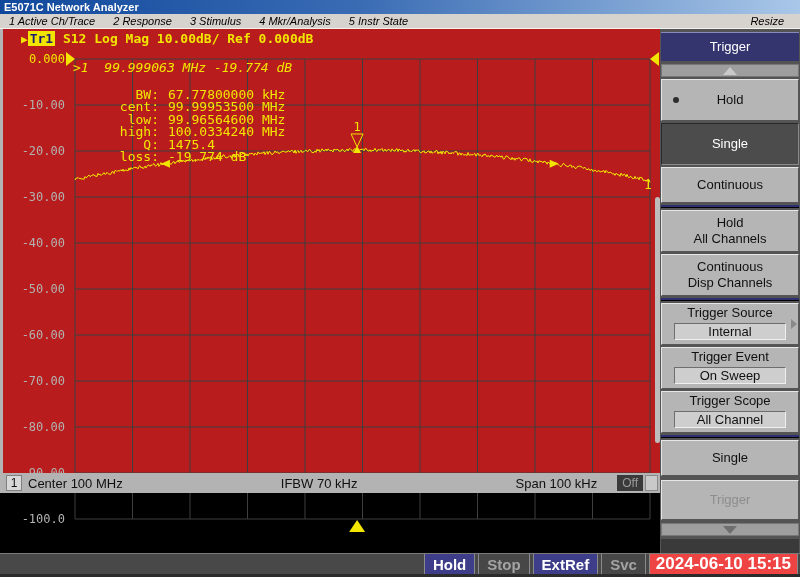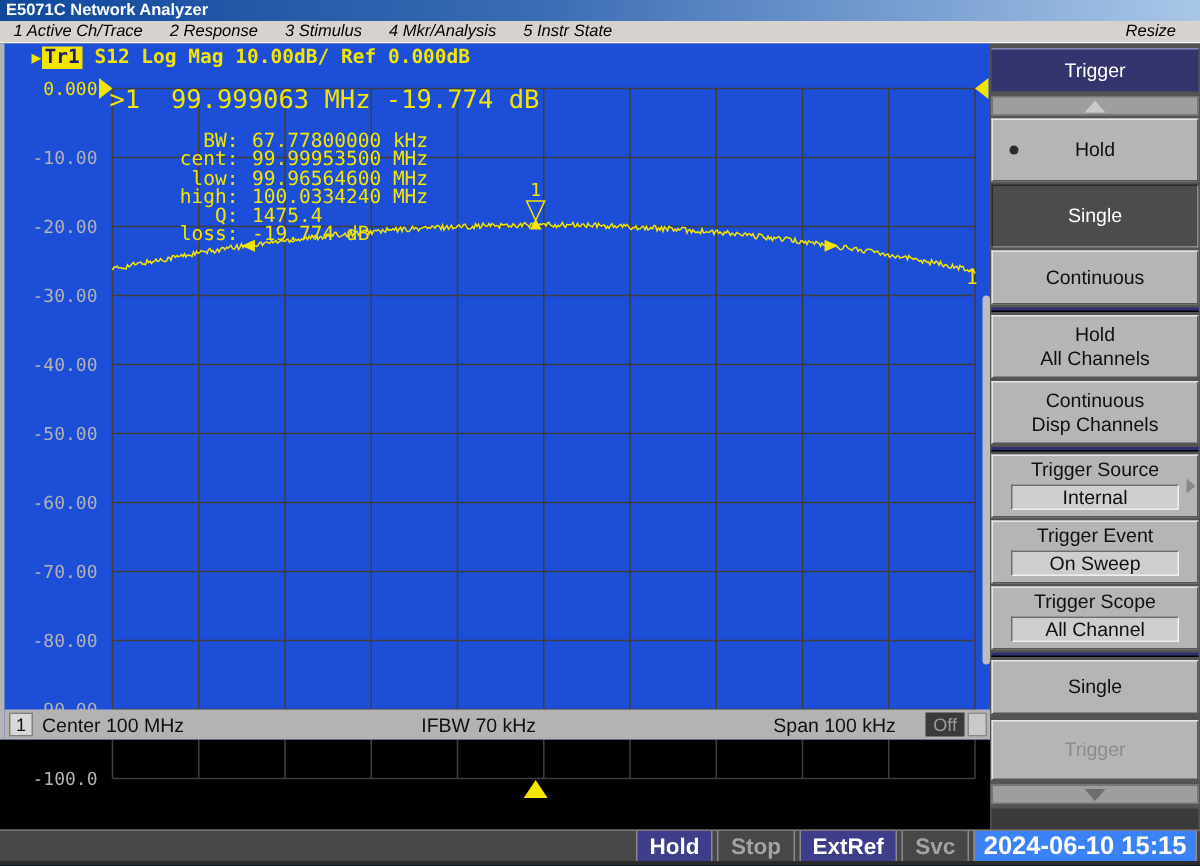--- a/index.html
+++ b/index.html
@@ -17,38 +17,38 @@
   .menubar {
     position:absolute; left:0; top:14px; width:800px; height:15px;
     background:#d6d3ce; border-bottom:1px solid #f4f2ee;
     font-size:11px; color:#000; display:flex; align-items:center;
   }
   .menubar .mitem { padding:0 9px; height:15px; line-height:15px;font-style:italic; }
   .menubar .resize { position:absolute; right:7px; }
   
   .screen {
     position:absolute; left:0; top:29px; width:660px; height:464px;
-    background:#1d4ed8; border-left:3px solid #b4b4b4;
+    background:#b91c1c; border-left:3px solid #b4b4b4;
     font-family:"DejaVu Sans Mono","Liberation Mono",monospace;
   }
   .tracestatus {
     position:absolute; left:18px; top:2px; font-size:13px; font-weight:bold;
     color:#f2e600; white-space:pre; letter-spacing:0;
   }
   .tr-arrow { color:#f2e600; font-size:11px; }
   .tr-badge { background:#f2e600; color:#1c1c6e; padding:0 2px; }
   .ytick {
     position:absolute; left:0; width:62px; text-align:right;
     font-size:12px; color:#b2b2b2; font-family:inherit; white-space:pre;
   }
   .ytick.ref { color:#f2e600; }
   .plotsvg { position:absolute; left:0; top:0; }
   .readout {
-    position:absolute; left:70px; top:32px; color:#f2e600; font-size:17px;
-    line-height:13px; white-space:pre;
+    position:absolute; left:70px; top:32px; color:#f2e600; font-size:13px;
+    line-height:13px; white-space:pre;font-style:italic;
   }
   .bwblock { position:absolute; left:70px; top:60px; color:#f2e600; font-size:13px;margin-left:40px; }
   .bwrow { display:flex; line-height:12.4px; }
   .bwrow .lbl { width:46px; text-align:right; white-space:pre; }
   .bwrow .val { padding-left:9px; white-space:pre; }
   
   .chanbar {
     position:absolute; left:0; bottom:0; width:657px; height:20px;
     background:#b3b3b3; display:flex; align-items:center;
     font-family:"Liberation Sans", sans-serif; font-size:13px; color:#101010;
@@ -128,21 +128,21 @@
     display:flex; align-items:center; justify-content:flex-end; gap:3px;
     padding-right:2px;
   }
   .seg {
     height:20px; display:flex; align-items:center; padding:0 8px;
     font-size:15px; font-weight:bold;
     border-left:1px solid #8a8a8a; border-right:1px solid #8a8a8a;
   }
   .seg.on { background:#3d3d8a; color:#fff; }
   .seg.off { background:#474747; color:#a3a3a3; }
-  .seg.clock { background:#3b82f6; color:#fff; font-size:17px; padding:0 6px; }
+  .seg.clock { background:#ef4444; color:#fff; font-size:17px; padding:0 6px; }
 </style>
 </head>
 <body>
 
 <div class="app">
 
   <div class="titlebar">
     <span>E5071C Network Analyzer</span>
   </div>
 

